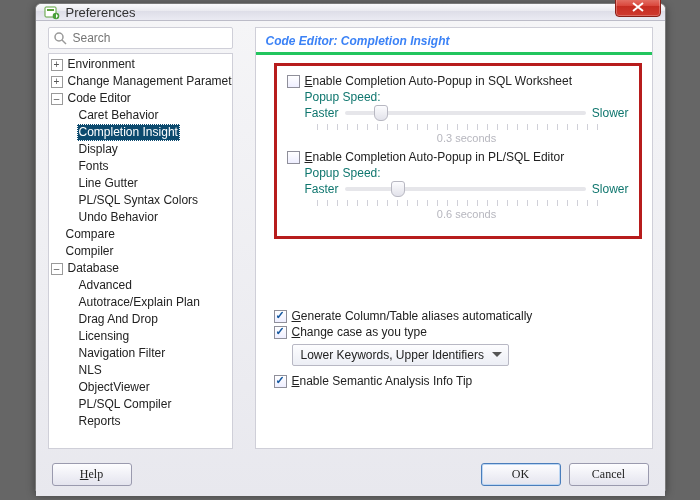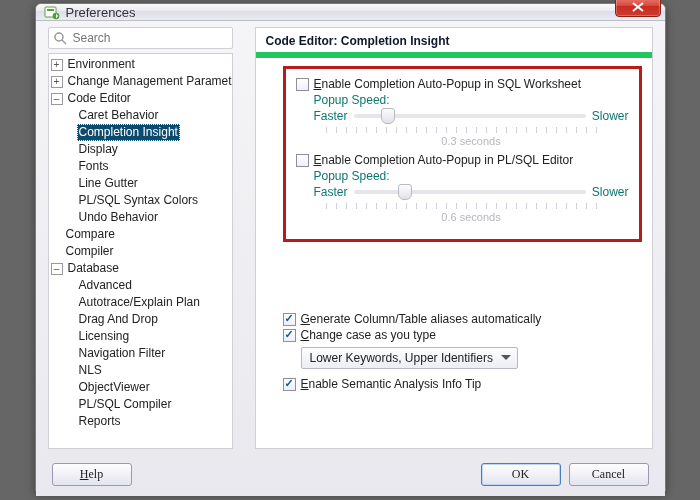--- a/index.html
+++ b/index.html
@@ -130,27 +130,27 @@
     display:flex; align-items:center;
   }
 
   .right-pane {
     flex:1; min-width:0;
     border:1px solid #cfcfd8;
     background:#fff;
     display:flex; flex-direction:column;
   }
   .section-title {
-    font-weight:bold; 
+    font-weight:bold; font-style: italic;
     padding:6px 10px 4px 10px;
-    border-bottom:6px solid #22c55e;
-    color:#0f172a;
+    border-bottom:3px solid #22c55e;
+    color:#3b82f6;
   }
   .right-body {
-    flex:1; padding:8px 10px 6px 27px;
+    flex:1; padding:8px 10px 6px 18px;
     position:relative;
   }
   .highlight-box {
     border:3px solid #b71c1c;
     padding:6px 10px 10px 10px;
     margin-bottom: 70px;
   }
   .group { margin-bottom:6px; }
   .chk-row { display:flex; align-items:center; gap:5px; color:#222; margin:2px 0; }
   .chk {

